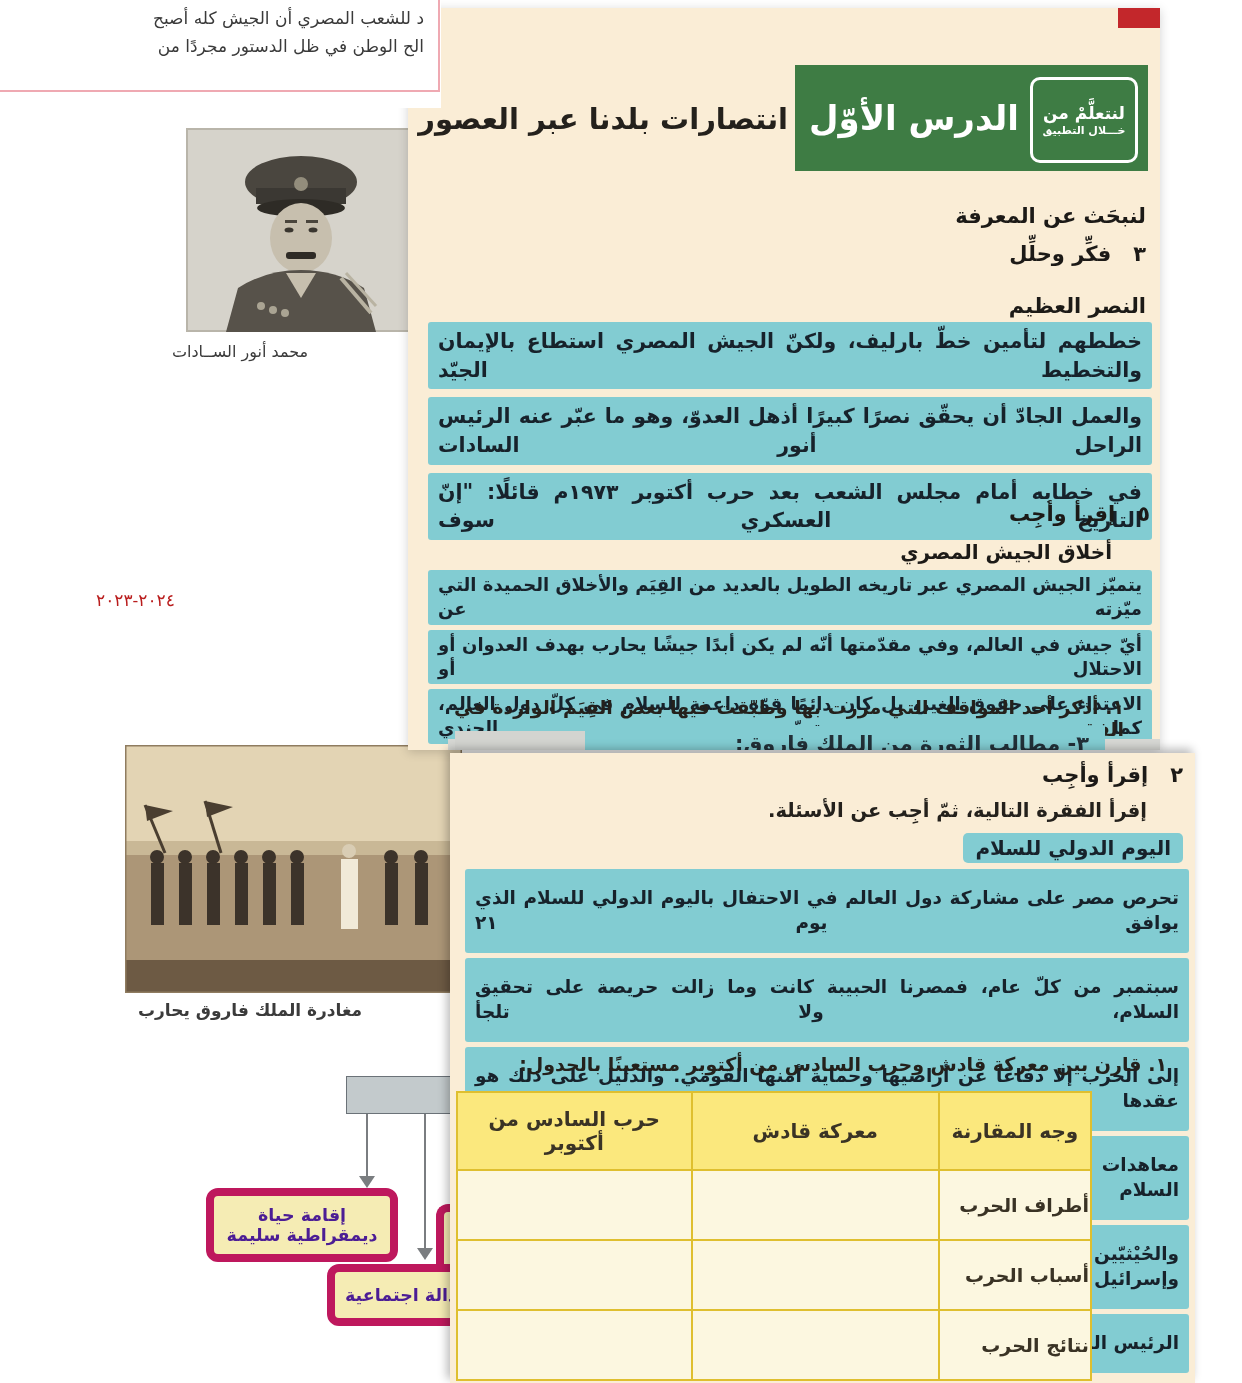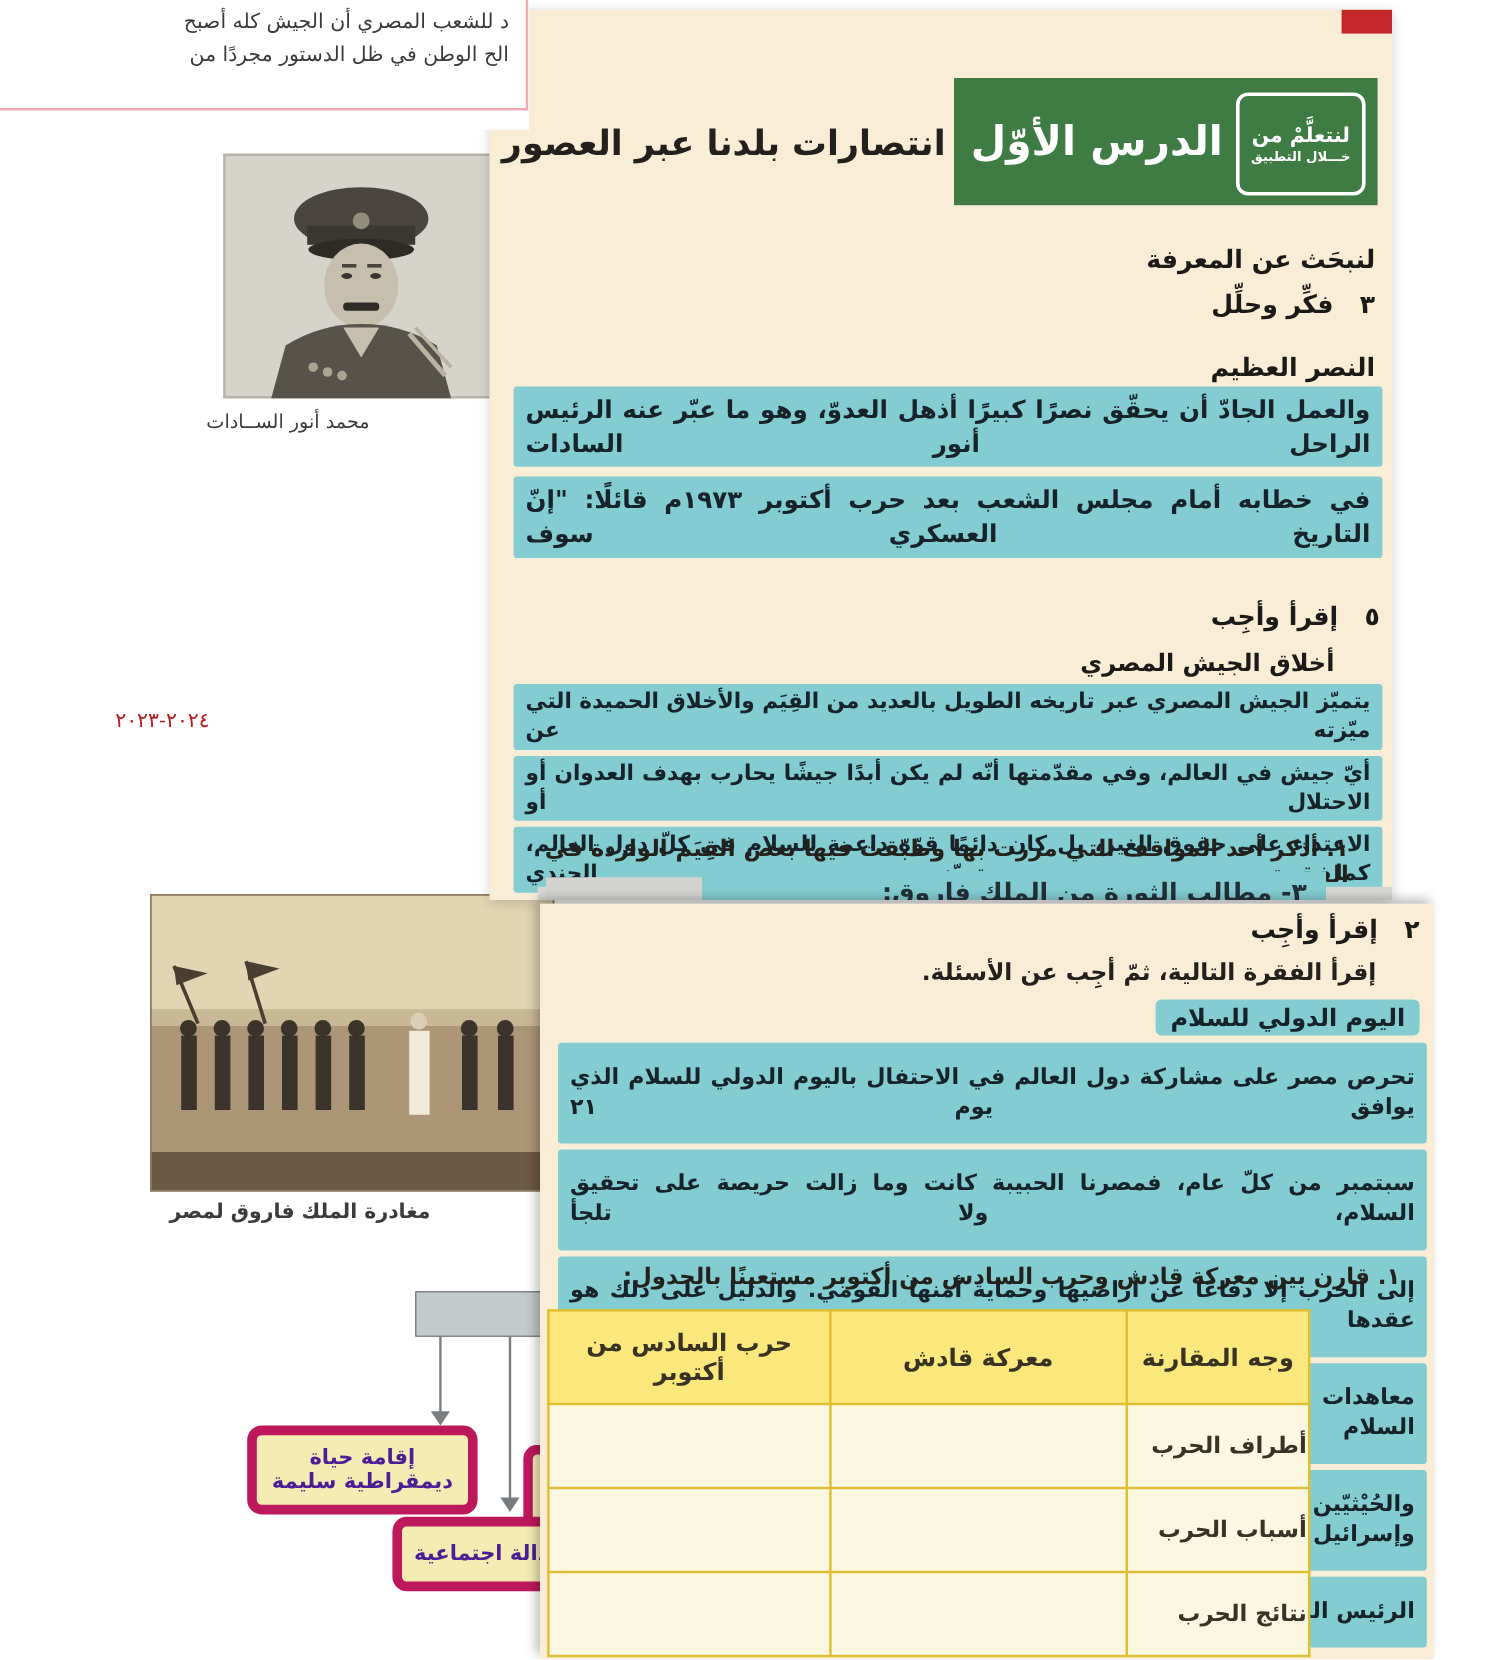--- a/index.html
+++ b/index.html
@@ -140,21 +140,21 @@
       </g>
       <rect x="216" y="114" width="17" height="70" fill="#f1ead8"></rect>
       <circle cx="224" cy="106" r="7" fill="#d9cdb4"></circle>
       <path d="M40 108 L20 60" stroke="#4a3e30" stroke-width="3"></path>
       <path d="M20 60 L48 66 L22 76 Z" fill="#4a3e30"></path>
       <path d="M96 108 L80 56" stroke="#4a3e30" stroke-width="3"></path>
       <path d="M80 56 L108 62 L82 72 Z" fill="#4a3e30"></path>
       <rect x="0" y="0" width="337" height="248" fill="none" stroke="#8f7c60" stroke-width="3"></rect>
     </svg>
   </div>
-  <div class="abs caption" style="left:130px;top:1000px;width:240px;font-weight:bold;font-size:17px;z-index:1;">مغادرة الملك فاروق لمصر</div>
+  <div class="abs caption" style="left:130px;top:1000px;width:240px;font-weight:bold;font-size:17px;z-index:1;">مغادرة الملك فاروق يحارب</div>
 
   <div class="abs" id="flow-gray"></div>
   <div class="abs arrow-line" style="left:366px;top:1114px;height:64px;"></div>
   <div class="abs arrow-head" style="left:359px;top:1176px;"></div>
   <div class="abs arrow-line" style="left:424px;top:1114px;height:136px;"></div>
   <div class="abs arrow-head" style="left:417px;top:1248px;"></div>
   <div class="abs flow-yellow" id="flow-box1">إقامة حياة ديمقراطية سليمة</div>
   <div class="abs flow-yellow" id="flow-box-partial"></div>
   <div class="abs flow-yellow" id="flow-box2">دالة اجتماعية</div>
 
@@ -174,20 +174,21 @@
     <div class="abs h-bold" style="right:14px;top:196px;font-size:21px;">لنبحَث عن المعرفة</div>
 
     <div class="abs numline" style="right:14px;top:234px;font-size:21px;">
       <span>٣</span>
       <span>فكِّر وحلِّل</span>
     </div>
 
     <div class="abs h-bold" style="right:14px;top:286px;font-size:21px;">النصر العظيم</div>
 
     <div class="abs hlpara" id="para1" style="left:20px;right:8px;top:314px;">
+      <div class="line">خططهم لتأمين خطّ بارليف، ولكنّ الجيش المصري استطاع بالإيمان والتخطيط الجيّد</div>
       <div class="line">والعمل الجادّ أن يحقّق نصرًا كبيرًا أذهل العدوّ، وهو ما عبّر عنه الرئيس الراحل أنور السادات</div>
       <div class="line">في خطابه أمام مجلس الشعب بعد حرب أكتوبر ١٩٧٣م قائلًا: "إنّ التاريخ العسكري سوف</div>
     </div>
 
     <div class="abs numline" style="right:10px;top:494px;font-size:21px;">
       <span>٥</span>
       <span>إقرأ وأجِب</span>
     </div>
 
     <div class="abs h-bold" style="right:48px;top:532px;font-size:20px;">أخلاق الجيش المصري</div>

